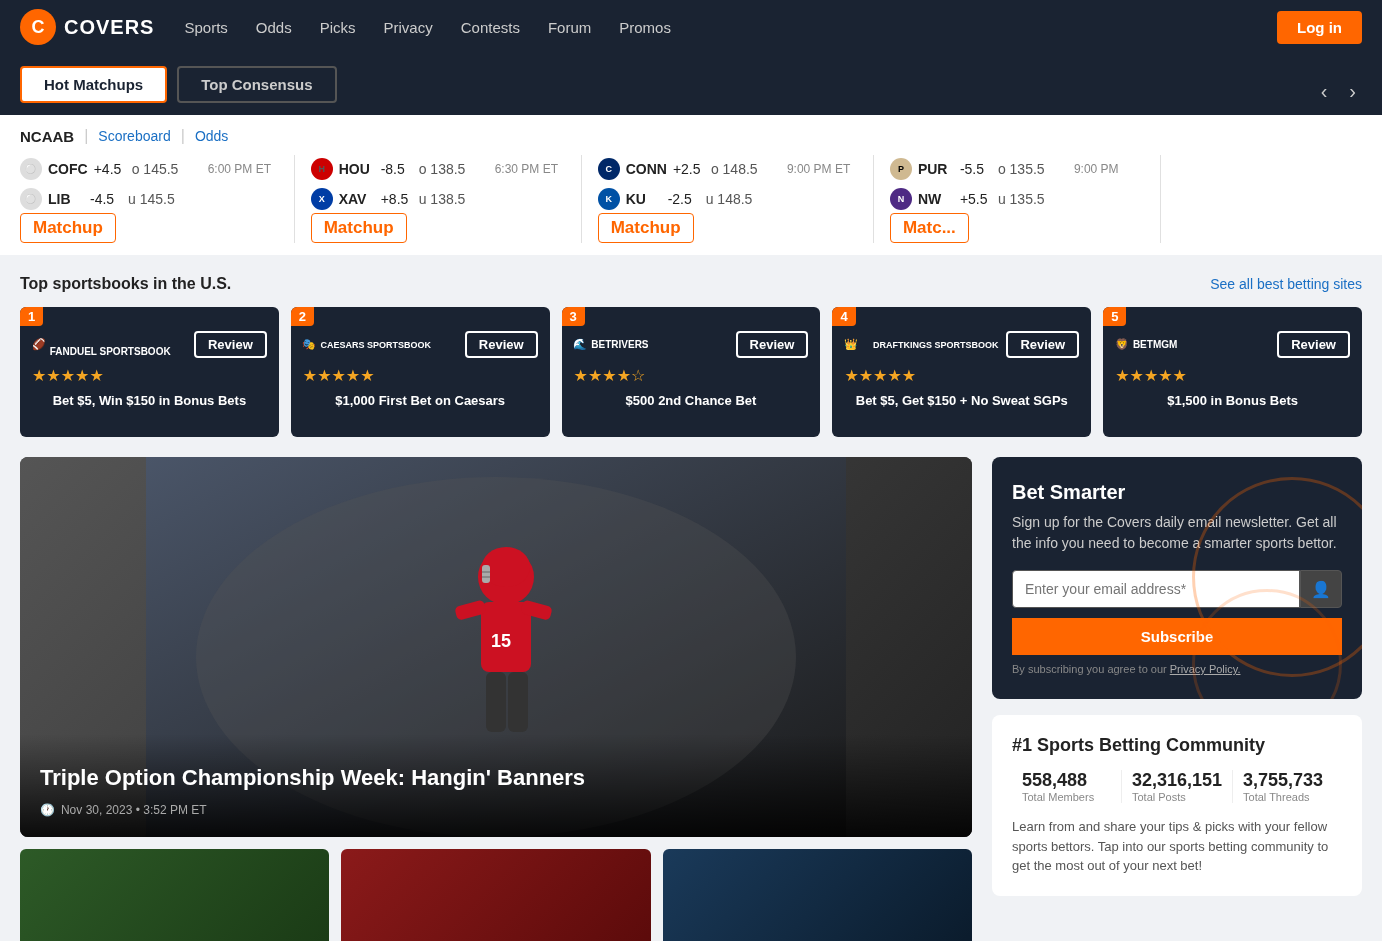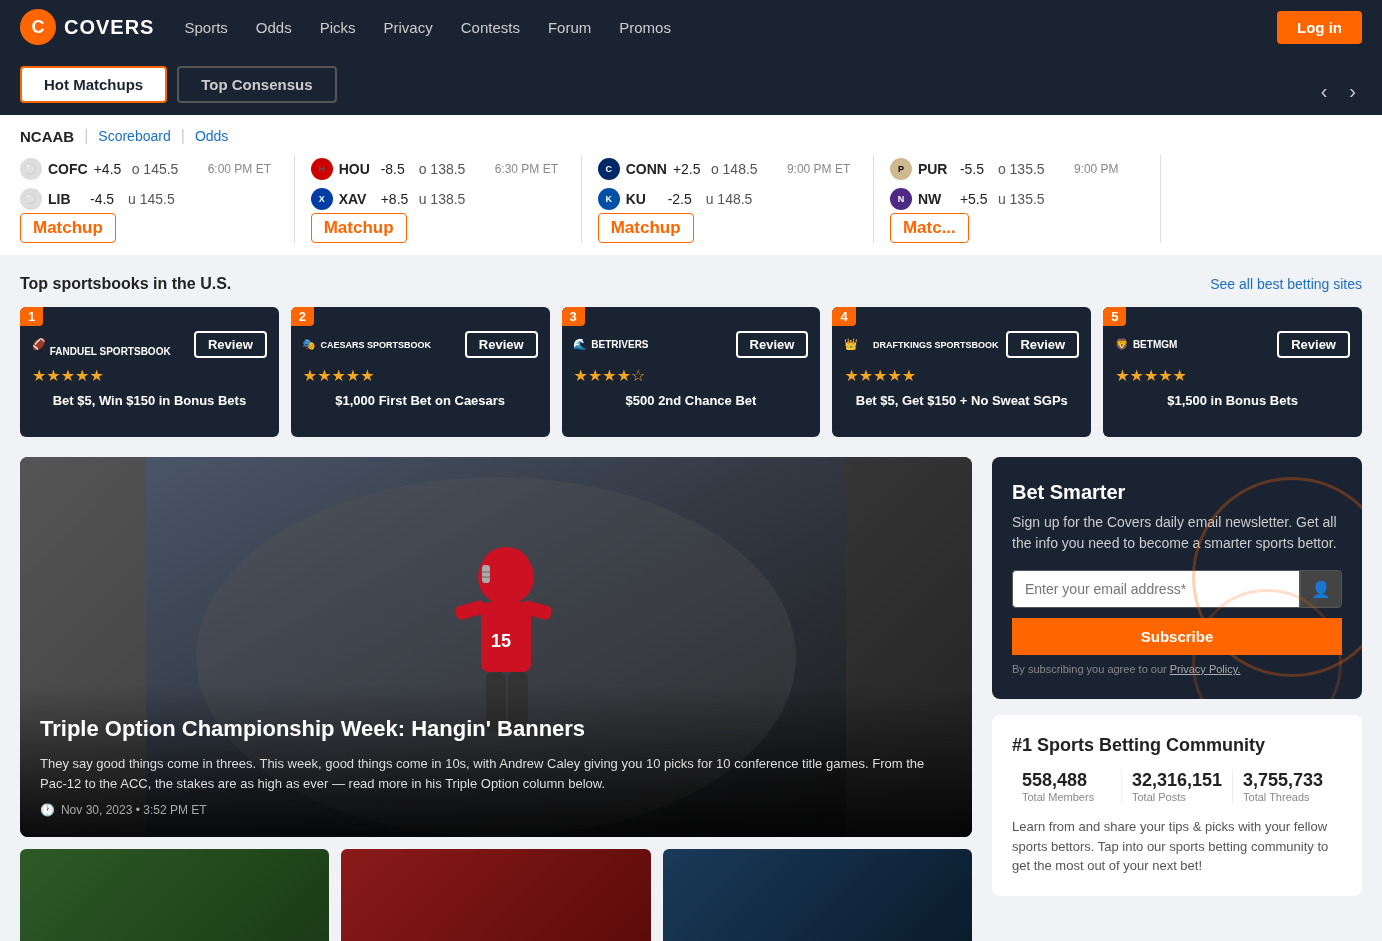--- a/index.html
+++ b/index.html
@@ -584,21 +584,20 @@
             <rect x="362" y="215" width="20" height="60" rx="6" fill="#333"></rect>
 
             <ellipse cx="360" cy="110" rx="24" ry="20" fill="#cc1122"></ellipse>
             <rect x="336" y="108" width="8" height="18" rx="3" fill="#aaa"></rect>
             <line x1="336" y1="115" x2="344" y2="115" stroke="#888" stroke-width="2"></line>
             <line x1="336" y1="120" x2="344" y2="120" stroke="#888" stroke-width="2"></line>
           </svg>
         </div>
         <div class="featured-overlay">
           <div class="featured-title">Triple Option Championship Week: Hangin' Banners</div>
-          <div class="featured-excerpt">They say good things come in threes. This week, good things come in 10s, with Andrew Caley giving you 10 picks for 10 conference title games. From the Pac-12 to the ACC, the stakes are as high as ever — read more in his Triple Option column below.</div>
           <div class="featured-meta">
             <span>🕐</span>
             <span>Nov 30, 2023 • 3:52 PM ET</span>
           </div>
         </div>
       </div>
 
       <div class="thumb-articles">
         <div class="thumb-card" style="background: linear-gradient(135deg, #2d5a27, #1a3a15);"></div>
         <div class="thumb-card" style="background: linear-gradient(135deg, #8b1a1a, #5a0a0a);"></div>

